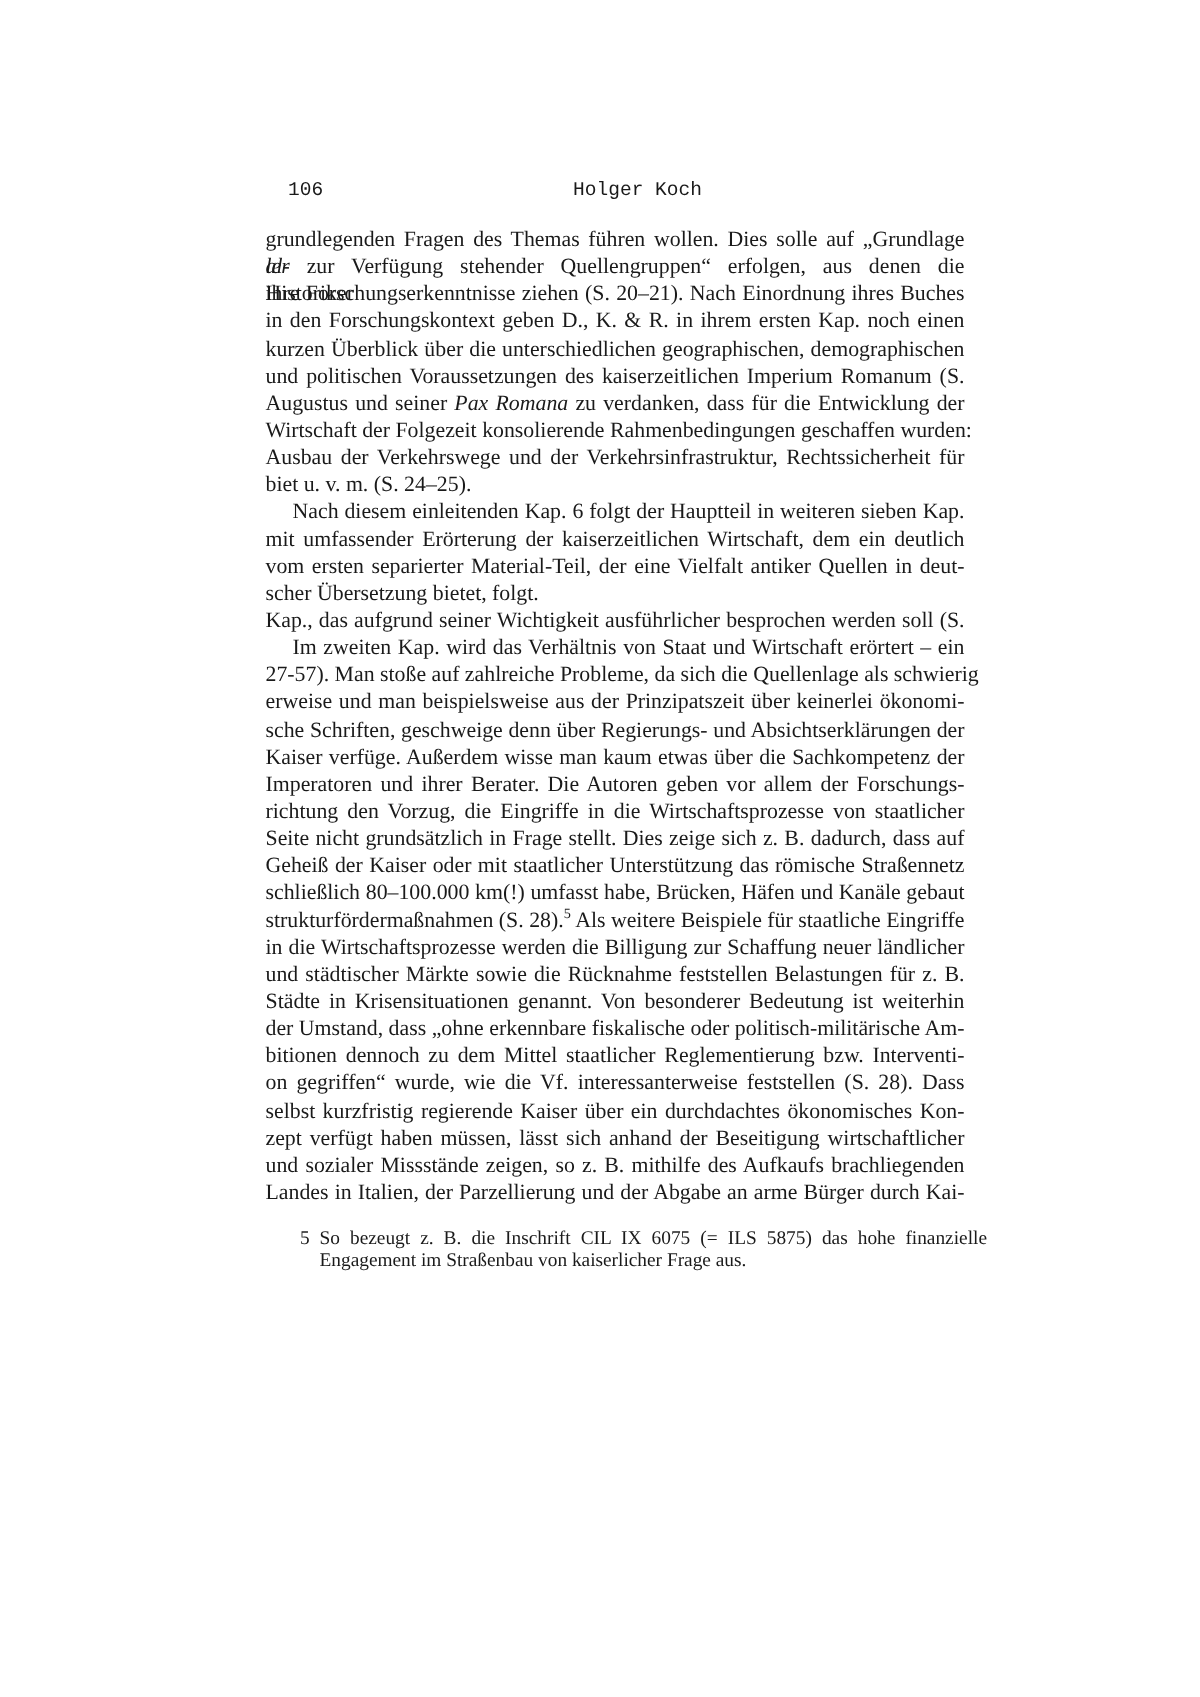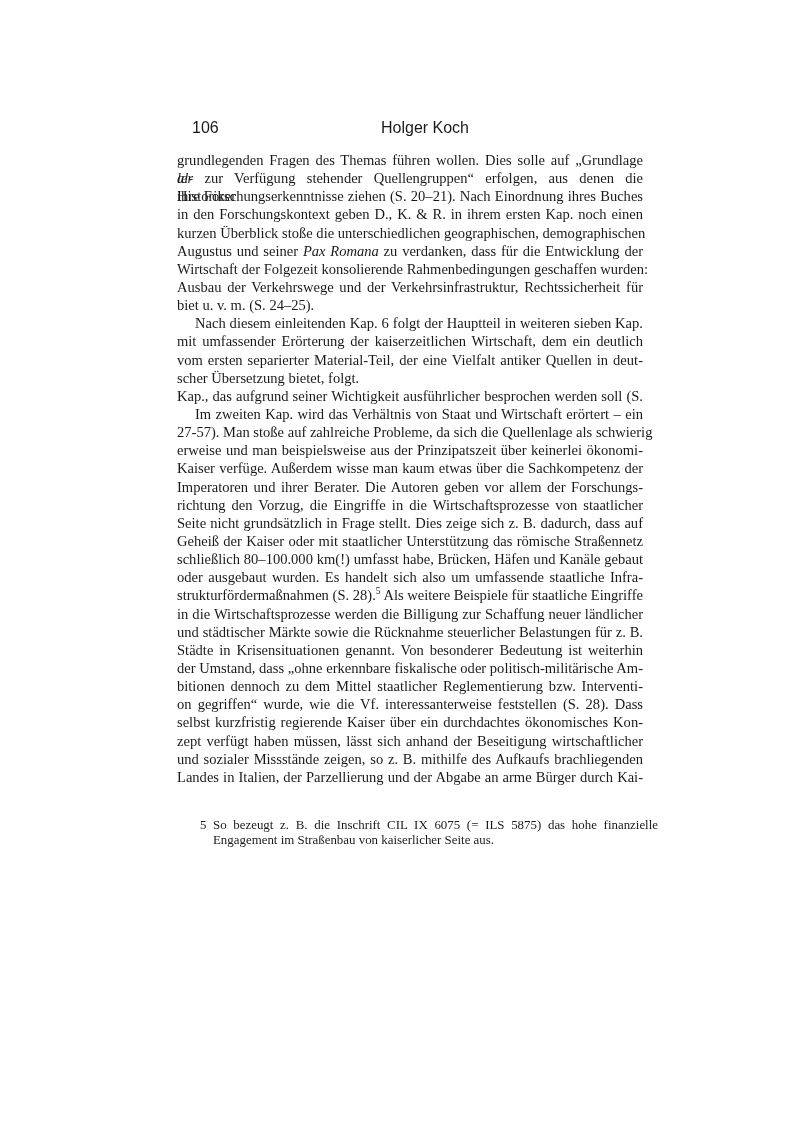--- a/index.html
+++ b/index.html
@@ -14,22 +14,22 @@
       overflow: hidden;
       font-family: "DejaVu Serif", "Liberation Serif", serif;
       color: #1a1a1a;
     }
     .page-header {
       position: absolute;
       top: 119px;
       left: 192px;
       width: 466px;
       height: 18px;
-      font-family: Liberation Sans, sans-serif;
-      font-size: 16px;
+      font-family: Liberation Mono, monospace;
+      font-size: 13px;
     }
     .page-number {
       position: absolute;
       left: 0;
       top: 0;
     }
     .running-head {
       position: absolute;
       left: 0;
       right: 0;
@@ -100,54 +100,55 @@
   <span class="page-number">106</span>
   <span class="running-head">Holger Koch</span>
 </div>
 
 <div class="body-text">
 
   <span class="line"><span>grundlegenden Fragen des Themas führen wollen. Dies solle auf „Grundlage </span><em>al-</em></span>
   <span class="line"><em>ler</em><span> zur Verfügung stehender Quellengruppen“ erfolgen, aus denen die Historiker</span></span>
   <span class="line">ihre Forschungserkenntnisse ziehen (S. 20–21). Nach Einordnung ihres Buches</span>
   <span class="line">in den Forschungskontext geben D., K. &amp; R. in ihrem ersten Kap. noch einen</span>
-  <span class="line">kurzen Überblick stoße die unterschiedlichen geographischen, demographischen</span>
+  <span class="line">kurzen Überblick über die unterschiedlichen geographischen, demographischen</span>
+  <span class="line">und politischen Voraussetzungen des kaiserzeitlichen Imperium Romanum (S.</span>
   <span class="line"><span>Augustus und seiner </span><em>Pax Romana</em><span> zu verdanken, dass für die Entwicklung der</span></span>
   <span class="line">Wirtschaft der Folgezeit konsolierende Rahmenbedingungen geschaffen wurden:</span>
   <span class="line">Ausbau der Verkehrswege und der Verkehrsinfrastruktur, Rechtssicherheit für</span>
   <span class="line last">biet u. v. m. (S. 24–25).</span>
 
   <span class="line indent">Nach diesem einleitenden Kap. 6 folgt der Hauptteil in weiteren sieben Kap.</span>
   <span class="line">mit umfassender Erörterung der kaiserzeitlichen Wirtschaft, dem ein deutlich</span>
   <span class="line">vom ersten separierter Material-Teil, der eine Vielfalt antiker Quellen in deut-</span>
   <span class="line last">scher Übersetzung bietet, folgt.</span>
 
   <span class="line">Kap., das aufgrund seiner Wichtigkeit ausführlicher besprochen werden soll (S.</span>
   <span class="line indent">Im zweiten Kap. wird das Verhältnis von Staat und Wirtschaft erörtert – ein</span>
   <span class="line">27-57). Man stoße auf zahlreiche Probleme, da sich die Quellenlage als schwierig</span>
   <span class="line">erweise und man beispielsweise aus der Prinzipatszeit über keinerlei ökonomi-</span>
+  <span class="line">sche Schriften, geschweige denn über Regierungs- und Absichtserklärungen der</span>
   <span class="line">Kaiser verfüge. Außerdem wisse man kaum etwas über die Sachkompetenz der</span>
   <span class="line">Imperatoren und ihrer Berater. Die Autoren geben vor allem der Forschungs-</span>
   <span class="line">richtung den Vorzug, die Eingriffe in die Wirtschaftsprozesse von staatlicher</span>
   <span class="line">Seite nicht grundsätzlich in Frage stellt. Dies zeige sich z. B. dadurch, dass auf</span>
   <span class="line">Geheiß der Kaiser oder mit staatlicher Unterstützung das römische Straßennetz</span>
   <span class="line">schließlich 80–100.000 km(!) umfasst habe, Brücken, Häfen und Kanäle gebaut</span>
-  <span class="line">oder ausgebaut wurden. Es handelt sich also um umfassende staatliche Infra-</span>
   <span class="line"><span>strukturfördermaßnahmen (S. 28).</span><sup>5</sup><span> Als weitere Beispiele für staatliche Eingriffe</span></span>
   <span class="line">in die Wirtschaftsprozesse werden die Billigung zur Schaffung neuer ländlicher</span>
-  <span class="line">und städtischer Märkte sowie die Rücknahme steuerlicher Belastungen für z. B.</span>
+  <span class="line">und städtischer Märkte sowie die Rücknahme feststellen Belastungen für z. B.</span>
   <span class="line">Städte in Krisensituationen genannt. Von besonderer Bedeutung ist weiterhin</span>
   <span class="line">der Umstand, dass „ohne erkennbare fiskalische oder politisch-militärische Am-</span>
   <span class="line">bitionen dennoch zu dem Mittel staatlicher Reglementierung bzw. Interventi-</span>
   <span class="line">on gegriffen“ wurde, wie die Vf. interessanterweise feststellen (S. 28). Dass</span>
   <span class="line">selbst kurzfristig regierende Kaiser über ein durchdachtes ökonomisches Kon-</span>
   <span class="line">zept verfügt haben müssen, lässt sich anhand der Beseitigung wirtschaftlicher</span>
   <span class="line">und sozialer Missstände zeigen, so z. B. mithilfe des Aufkaufs brachliegenden</span>
   <span class="line">Landes in Italien, der Parzellierung und der Abgabe an arme Bürger durch Kai-</span>
 </div>
 
 <div class="footnotes">
   <div class="footnote">
     <span class="fn-mark">5</span>
     <span class="fn-line">So bezeugt z. B. die Inschrift CIL IX 6075 (= ILS 5875) das hohe finanzielle</span>
-    <span class="fn-line last">Engagement im Straßenbau von kaiserlicher Seite aus.</span>
+    <span class="fn-line last">Engagement im Straßenbau von kaiserlicher Frage aus.</span>
   </div>
 </div>
 
 </body></html>

